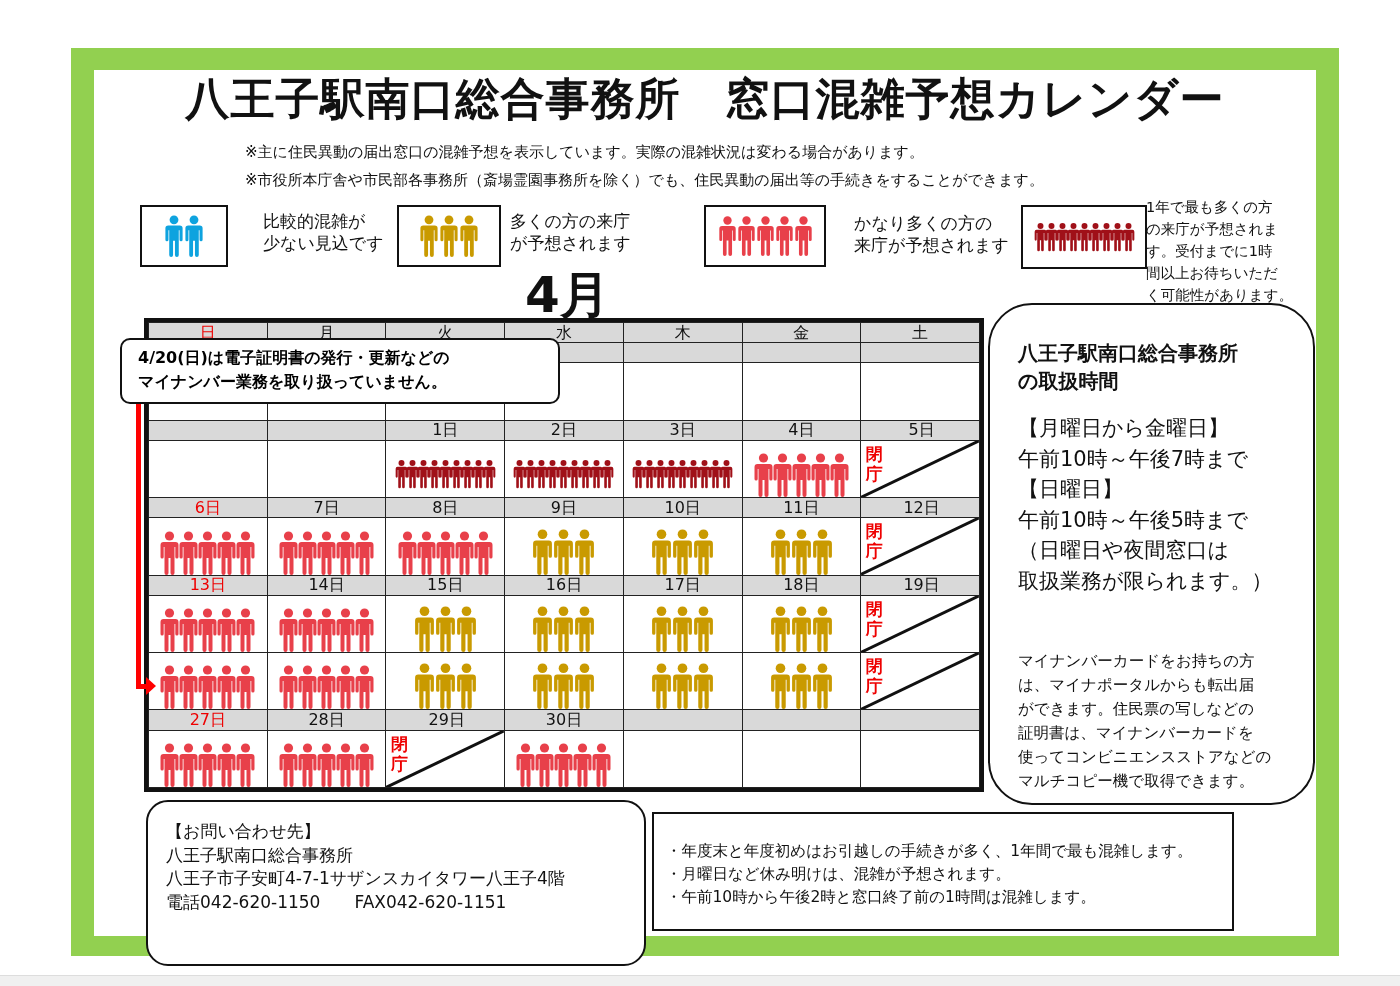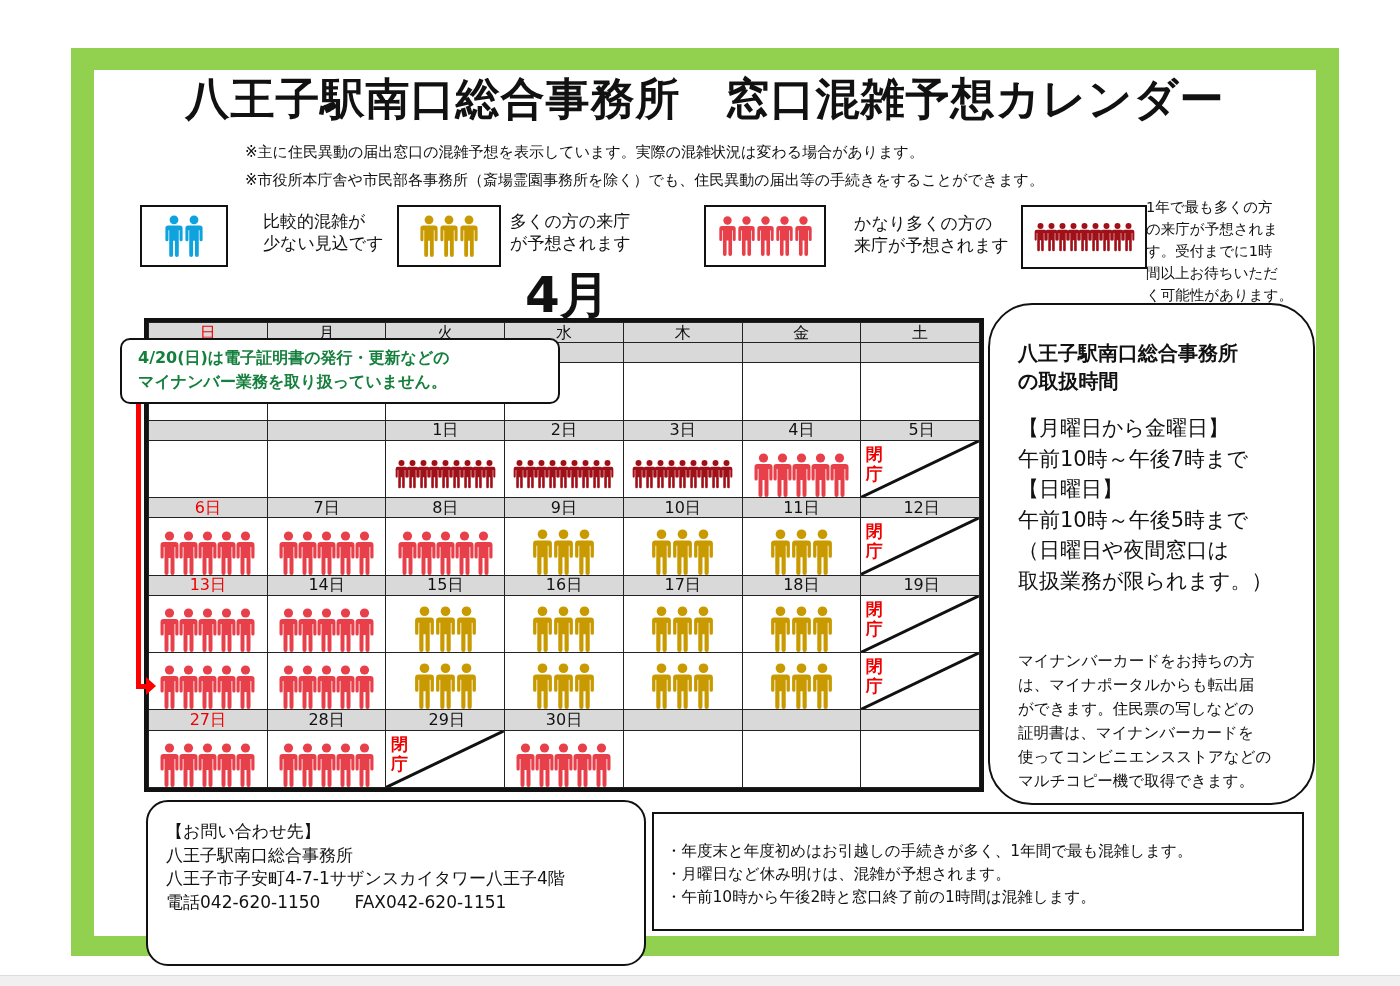--- a/index.html
+++ b/index.html
@@ -16,31 +16,31 @@
   .cal{position:absolute;left:144px;top:318px;width:840px;height:474px;border:4px solid #111;box-sizing:border-box;background:#fff;}
   .cal table{border-collapse:collapse;width:100%;height:100%;table-layout:fixed;}
   .cal td{border:1.5px solid #222;padding:0;position:relative;text-align:center;}
   .cal td.hd{background:#d9d9d9;font-size:16px;height:18px;line-height:18px;}
   .cal td.hd.sun{color:#e00;}
   .cal td.hd.sat-num{text-align:center;padding-left:3px;}
   .cal td.body{height:53px;}
   .people{display:flex;justify-content:center;align-items:flex-end;height:100%;padding-top:4px;box-sizing:border-box;}
   .closed{position:absolute;left:4px;top:3px;color:#e00;font-weight:bold;font-size:17px;line-height:20px;width:18px;z-index:2;}
   .diag{position:absolute;left:0;top:0;width:100%;height:100%;}
-  .callout{position:absolute;left:120px;top:338px;width:440px;height:66px;border:2px solid #111;border-radius:10px;background:#fff;color:#15803d;font-weight:bold;font-size:16px;line-height:24px;padding:6px 0 0 16px;box-sizing:border-box;white-space:pre;z-index:5;}
+  .callout{position:absolute;left:120px;top:338px;width:440px;height:66px;border:2px solid #111;border-radius:10px;background:#fff;color:#000000;font-weight:bold;font-size:16px;line-height:24px;padding:6px 0 0 16px;box-sizing:border-box;white-space:pre;z-index:5;}
   .arrow-line{position:absolute;left:136px;top:404px;width:5px;height:284px;background:#f00;z-index:5;}
   .arrow-h{position:absolute;left:136px;top:684px;width:14px;height:5px;background:#f00;z-index:5;}
   .arrow-head{position:absolute;left:146px;top:677px;width:0;height:0;border-top:9px solid transparent;border-bottom:9px solid transparent;border-left:10px solid #f00;z-index:5;}
   .hours{position:absolute;left:988px;top:303px;width:327px;height:502px;border:2px solid #111;border-radius:44px;box-sizing:border-box;background:#fff;}
   .hours-title{position:absolute;left:28px;top:34px;font-size:20px;font-weight:bold;line-height:28px;white-space:pre;}
   .hours-lines{position:absolute;left:28px;top:108px;font-size:21px;line-height:30.5px;white-space:pre;}
   .hours-note{position:absolute;left:28px;top:316px;font-size:15.5px;line-height:24px;white-space:pre;margin-top:28px;}
   .contact{position:absolute;left:146px;top:800px;width:500px;height:166px;border:2px solid #111;border-radius:22px;box-sizing:border-box;background:#fff;}
   .contact-lines{position:absolute;left:18px;top:18px;font-size:17px;line-height:23.5px;white-space:pre;}
-  .tips{position:absolute;left:652px;top:812px;width:652px;height:119px;border:2px solid #111;box-sizing:border-box;background:#fff;}
+  .tips{position:absolute;left:652px;top:812px;width:582px;height:119px;border:2px solid #111;box-sizing:border-box;background:#fff;}
   .tips-lines{position:absolute;left:12px;top:26px;font-size:15.5px;line-height:23px;white-space:pre;}
 </style>
 </head>
 <body>
 
 <div class="frame"></div>
 <div class="page"></div>
 <div class="bottom-line"></div>
 
 <div class="title">八王子駅南口総合事務所　窓口混雑予想カレンダー</div>

